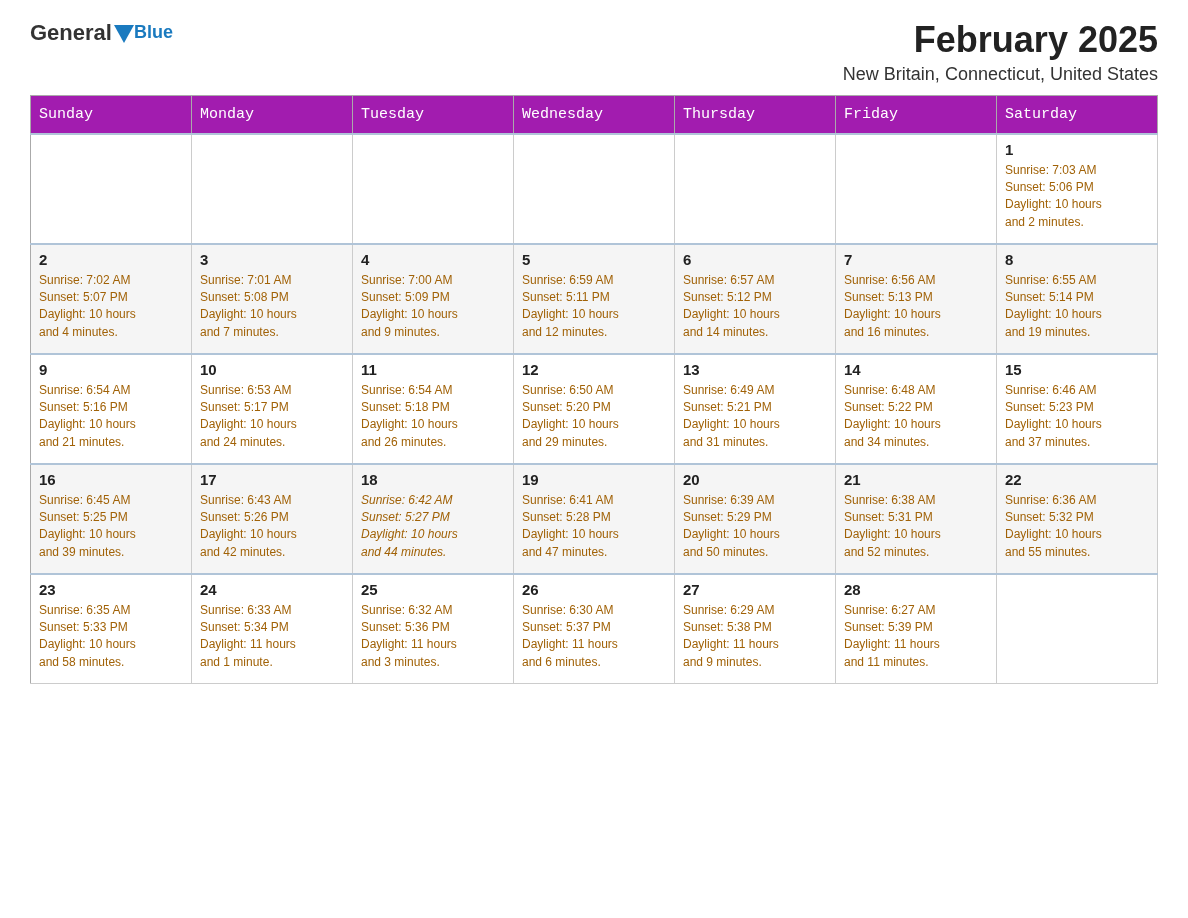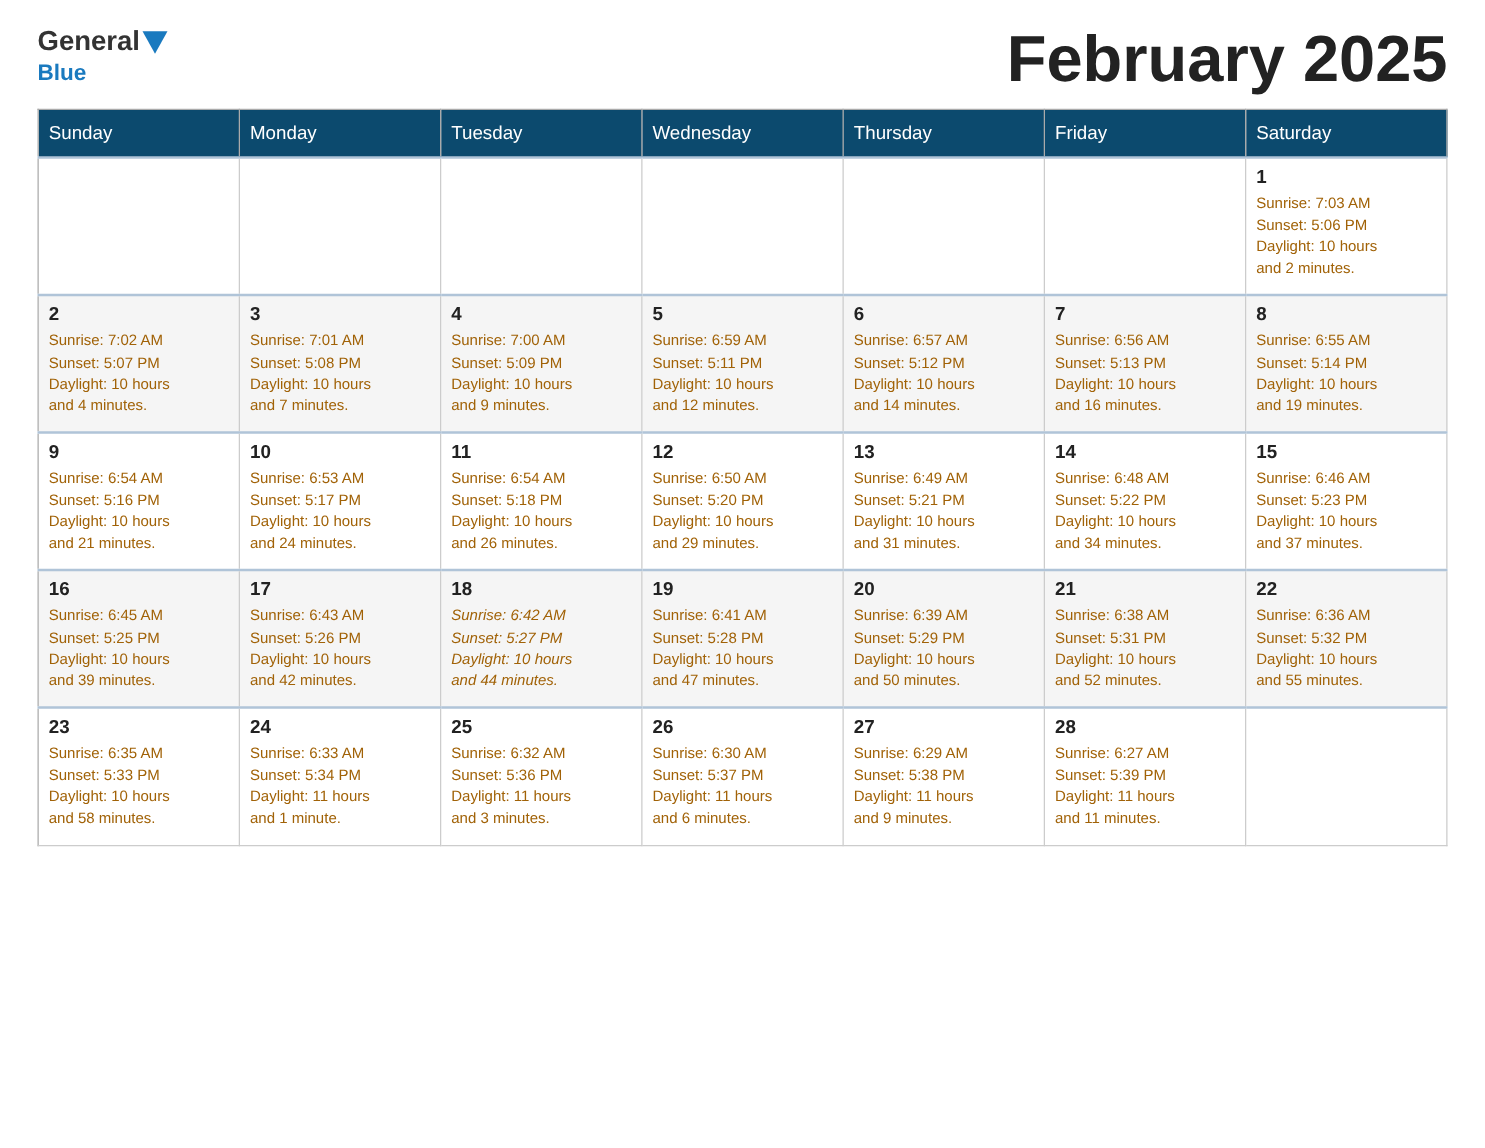--- a/index.html
+++ b/index.html
@@ -11,21 +11,21 @@
       min-height: 918px;
     }
     .header-area {
       display: flex;
       justify-content: space-between;
       align-items: flex-start;
       margin-bottom: 10px;
     }
     .logo-area {
       display: flex;
-      flex-direction: column;
+      flex-direction: row;
       align-items: flex-start;
     }
     .logo-text {
       display: flex;
       align-items: center;
       font-size: 22px;
       font-weight: bold;
       color: #333;
     }
     .logo-general { color: #333; }
@@ -37,21 +37,21 @@
       border-right: 10px solid transparent;
       border-top: 18px solid #1a7abf;
       display: inline-block;
       margin-left: 2px;
       margin-bottom: -2px;
     }
     .title-area {
       text-align: right;
     }
     .page-title {
-      font-size: 52px;
+      font-size: 36px;
       font-weight: bold;
       color: #222;
       line-height: 1.1;
     }
     .subtitle {
       font-size: 18px;
       color: #333;
       margin-top: 4px;
     }
     .calendar {
@@ -88,21 +88,21 @@
     .day-info {
       font-size: 12px;
       color: #a16207;
       line-height: 1.45;
     }
     .empty-cell {
       background: #f9f9f9;
     }
     tr:nth-child(odd) td { background-color: #fff; }
     tr:nth-child(even) td { background-color: #f5f5f5; }
-    .calendar thead tr th { background-color: #0c4a6e; }
+    .calendar thead tr th { background-color: #a21caf; font-family: Liberation Mono, monospace; }
     
     .calendar tbody tr td {
       border-top: 2px solid #b0c4d8;
     }
     .calendar tbody tr td:first-child {
       border-left: 1px solid #aaa;
     }
     .row-alt td { background-color: #f5f8fb; }
   </style>
 </head>
@@ -113,20 +113,21 @@
     <div class="logo-text">
       <span class="logo-general">General</span>
       <span class="logo-triangle"></span>
     </div>
     <div style="margin-top:2px;">
       <span class="logo-blue" style="font-size:18px;font-weight:bold;">Blue</span>
     </div>
   </div>
   <div class="title-area">
     <div class="page-title">February 2025</div>
+    <div class="subtitle">New Britain, Connecticut, United States</div>
   </div>
 </div>
 
 <table class="calendar">
   <thead>
     <tr>
     <th>Sunday</th>
         <th>Monday</th>
         <th>Tuesday</th>
         <th>Wednesday</th>

